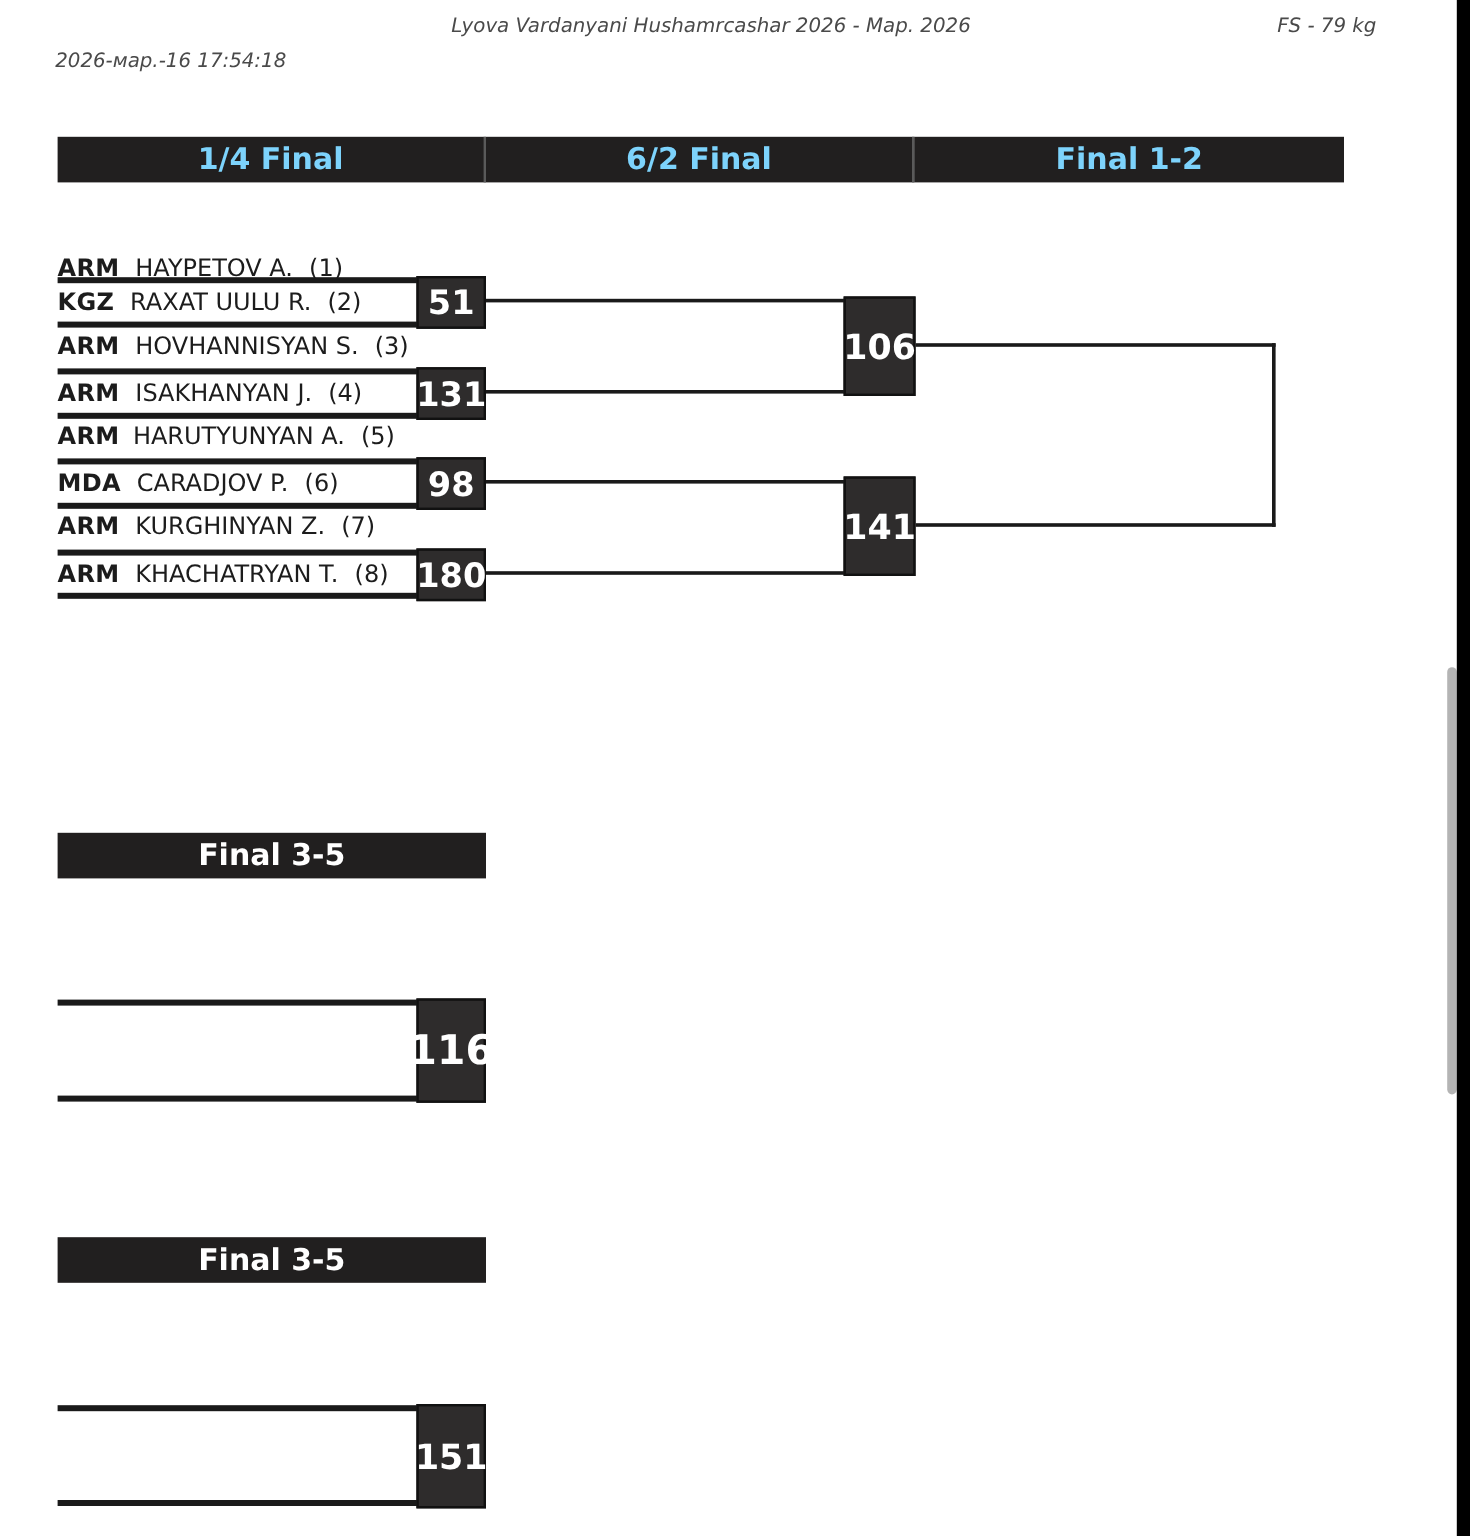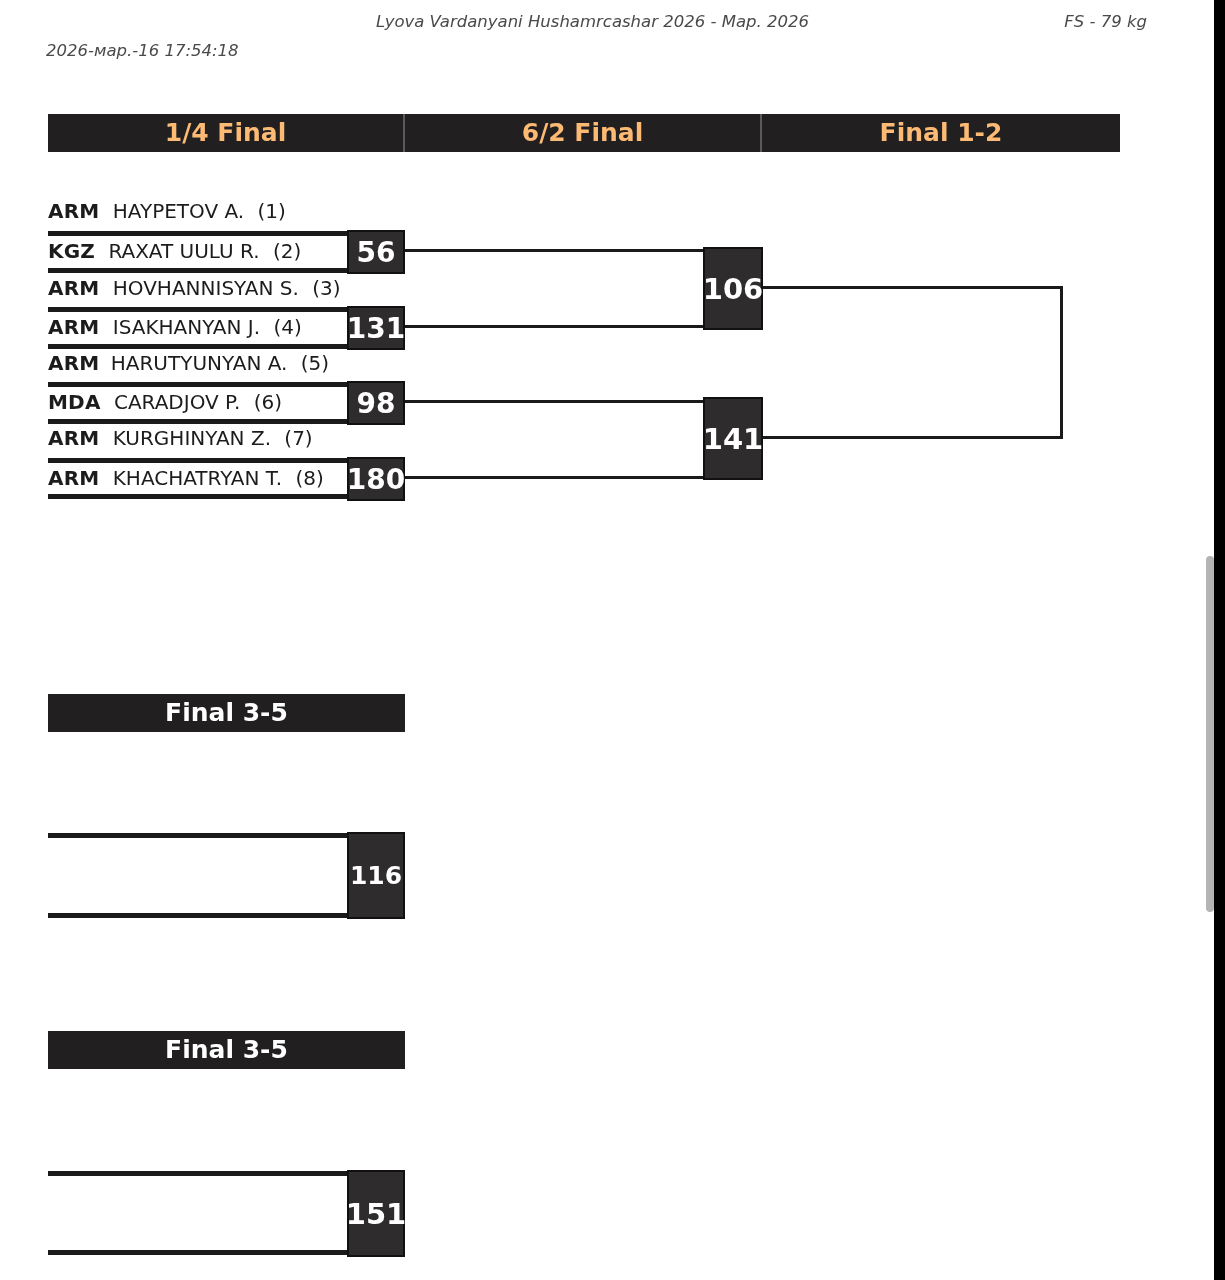--- a/index.html
+++ b/index.html
@@ -79,21 +79,21 @@
     position: absolute;
     right: 38px;
     top: 0;
     white-space: nowrap;
   }
 
   
   .round-bar {
     position: absolute;
     background: #211f1f;
-    color: #fdba74;
+    color: #7dd3fc;
     font-weight: bold;
     font-size: 25px;
     text-align: center;
     line-height: 38px;
     height: 38px;
     box-sizing: border-box;
   }
   .round-bar.div-r {
     border-right: 2px solid #5a5a5a;
   }
@@ -160,21 +160,21 @@
   <div class="meta-row">
     <div class="meta-date">2026-мар.-16 17:54:18</div>
     <div class="meta-title">Lyova Vardanyani Hushamrcashar 2026 - Мар. 2026</div>
     <div class="meta-weight">FS - 79 kg</div>
   </div>
 
   <div class="round-bar div-r" style="left:48px; top:114px; width:357px;">1/4 Final</div>
   <div class="round-bar div-r" style="left:405px; top:114px; width:357px;">6/2 Final</div>
   <div class="round-bar" style="left:762px; top:114px; width:358px;">Final 1-2</div>
 
-  <div class="comp" style="top:198px;">
+  <div class="comp" style="top:210px;">
     <span class="ctry">ARM</span>
     <span class="nm" style="margin-left: 7px;">HAYPETOV A.</span>
     <span class="nm" style="margin-left: 7px;">(1)</span>
   </div>
   <div class="comp" style="top:238px;">
     <span class="ctry">KGZ</span>
     <span class="nm" style="margin-left: 7px;">RAXAT UULU R.</span>
     <span class="nm" style="margin-left: 7px;">(2)</span>
   </div>
   <div class="comp" style="top:275px;">
@@ -213,21 +213,21 @@
 
   <div class="hline" style="left:48px; top:307px; width:303px; height:5px;"></div>
   <div class="hline" style="left:48px; top:344px; width:303px; height:5px;"></div>
 
   <div class="hline" style="left:48px; top:382px; width:303px; height:5px;"></div>
   <div class="hline" style="left:48px; top:419px; width:303px; height:5px;"></div>
 
   <div class="hline" style="left:48px; top:458px; width:303px; height:5px;"></div>
   <div class="hline" style="left:48px; top:494px; width:303px; height:5px;"></div>
 
-  <div class="scorebox" style="left:347px; top:230px; width:58px; height:44px; font-size:28px;">56</div>
+  <div class="scorebox" style="left:347px; top:230px; width:58px; height:44px; font-size:28px;">51</div>
   <div class="scorebox" style="left:347px; top:306px; width:58px; height:44px; font-size:28px;">131</div>
   <div class="scorebox" style="left:347px; top:381px; width:58px; height:44px; font-size:28px;">98</div>
   <div class="scorebox" style="left:347px; top:457px; width:58px; height:44px; font-size:28px;">180</div>
 
   <div class="conn" style="left:405px; top:249px; width:300px; height:3px;"></div>
   <div class="conn" style="left:405px; top:325px; width:300px; height:3px;"></div>
   <div class="conn" style="left:703px; top:249px; width:3px; height:79px;"></div>
 
   <div class="conn" style="left:405px; top:400px; width:300px; height:3px;"></div>
   <div class="conn" style="left:405px; top:476px; width:300px; height:3px;"></div>
@@ -237,21 +237,21 @@
   <div class="scorebox" style="left:703px; top:397px; width:60px; height:83px; font-size:29px;">141</div>
 
   <div class="conn" style="left:763px; top:286px; width:300px; height:3px;"></div>
   <div class="conn" style="left:763px; top:436px; width:300px; height:3px;"></div>
   <div class="conn" style="left:1060px; top:286px; width:3px; height:153px;"></div>
 
 
   <div class="cls-bar" style="left:48px; top:694px; width:357px;">Final 3-5</div>
   <div class="hline" style="left:48px; top:833px; width:303px; height:5px;"></div>
   <div class="hline" style="left:48px; top:913px; width:303px; height:5px;"></div>
-  <div class="scorebox" style="left:347px; top:832px; width:58px; height:87px; font-size:25px;">116</div>
+  <div class="scorebox" style="left:347px; top:832px; width:58px; height:87px; font-size:34px;">116</div>
 
   <div class="cls-bar" style="left:48px; top:1031px; width:357px;">Final 3-5</div>
   <div class="hline" style="left:48px; top:1171px; width:303px; height:5px;"></div>
   <div class="hline" style="left:48px; top:1250px; width:303px; height:5px;"></div>
   <div class="scorebox" style="left:347px; top:1170px; width:58px; height:87px; font-size:29px;">151</div>
 
 </div>
 
 <div id="scroll-track"></div>
 <div id="scroll-thumb"></div>

